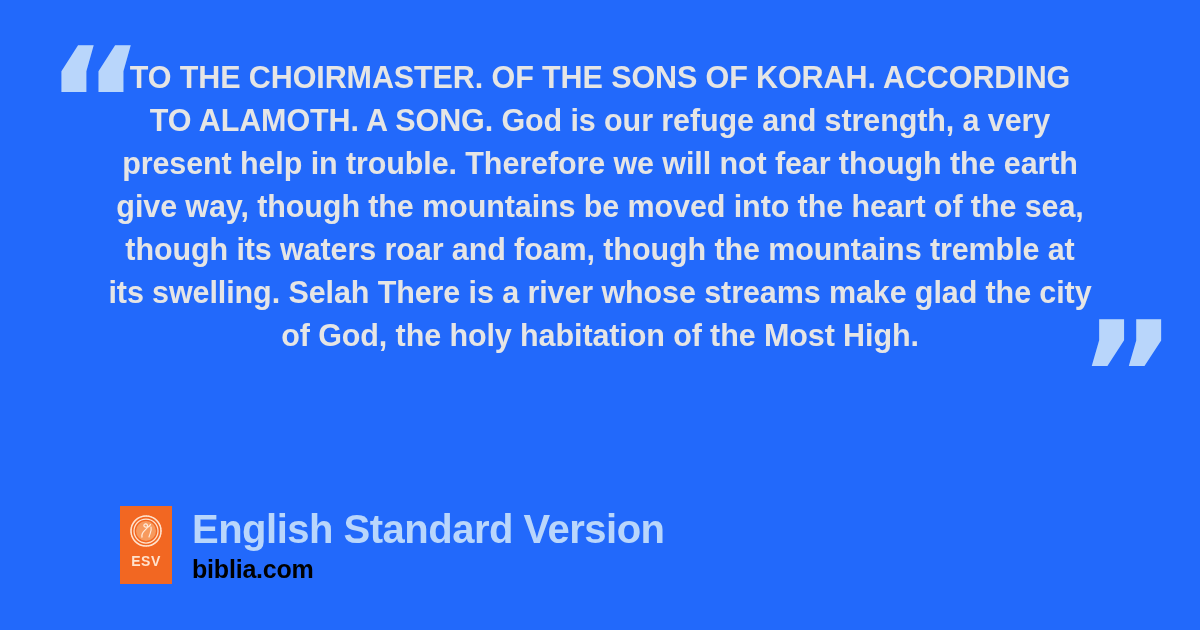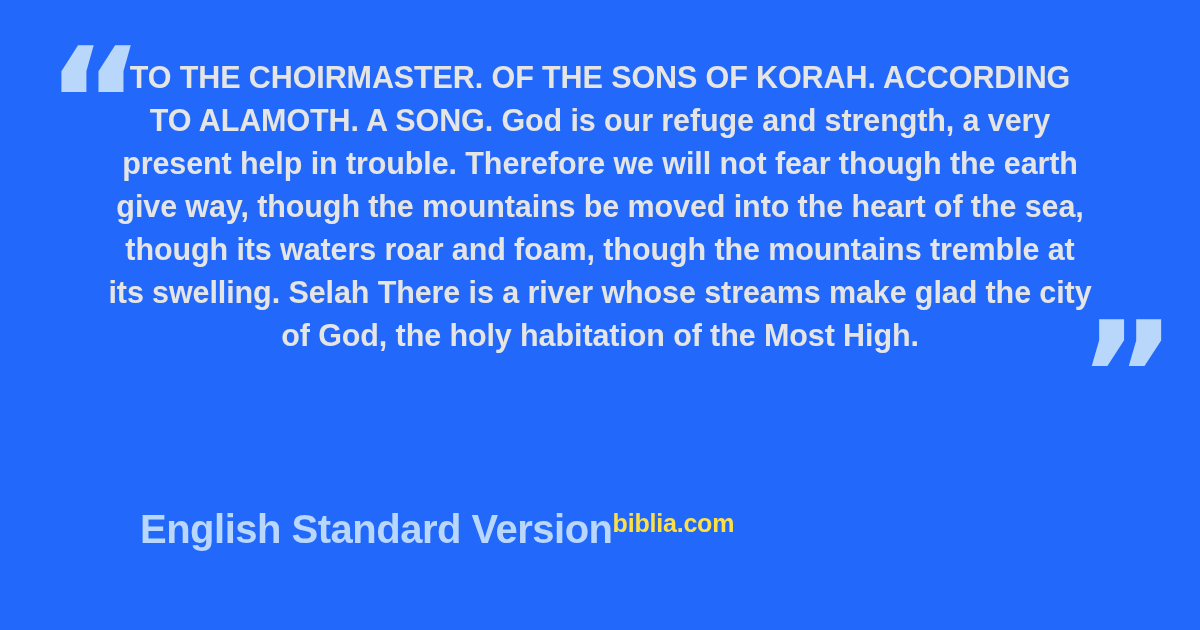--- a/index.html
+++ b/index.html
@@ -95,35 +95,35 @@
     color: #ffe2cd;
     font-family: "Liberation Sans", sans-serif;
     font-weight: 700;
     font-size: 14px;
     letter-spacing: 0.5px;
     line-height: 1;
   }
   #attribution-text {
     margin-left: 20px;
     display: flex;
-    flex-direction: row;
+    flex-direction: column;
     justify-content: flex-start;
   }
   #version-name {
     color: #b9d6fb;
     font-family: "Liberation Sans", sans-serif;
     font-weight: 700;
     font-size: 40px;
     line-height: 46px;
     letter-spacing: -0.5px;
     white-space: nowrap;
   }
   #site-url {
     margin-top: 2px;
-    color: #fde047;
+    color: #000000;
     font-family: "Liberation Sans", sans-serif;
     font-weight: 700;
     font-size: 25px;
     line-height: 30px;
     letter-spacing: -0.2px;
     white-space: nowrap;
   }
 </style>
 </head>
 <body>
@@ -133,20 +133,31 @@
   <span id="quote-open" class="quote-mark">“</span>
 
   <div id="verse-block">
     <p id="verse-text">TO THE CHOIRMASTER. OF THE SONS OF KORAH. ACCORDING TO ALAMOTH. A SONG. God is our refuge and strength, a very present help in trouble. Therefore we will not fear though the earth give way, though the mountains be moved into the heart of the sea, though its waters roar and foam, though the mountains tremble at its swelling. Selah There is a river whose streams make glad the city of God, the holy habitation of the Most High.</p>
   </div>
 
   <span id="quote-close" class="quote-mark">”</span>
 
   <div id="attribution">
 
+    <div id="logo-badge">
+      <svg id="logo-seal" viewBox="0 0 64 64">
+        <circle cx="32" cy="32" r="30" fill="none" stroke="#ffe2cd" stroke-width="3"></circle>
+        <circle cx="32" cy="32" r="30" fill="none" stroke="#ffe2cd" stroke-width="2" stroke-dasharray="2.5 2.5"></circle>
+        <circle cx="32" cy="32" r="24" fill="none" stroke="#ffe2cd" stroke-width="2.5"></circle>
+        <circle cx="32" cy="32" r="20" fill="#f79a5e"></circle>
+        <path d="M24 44 C22 34 30 32 34 26 C37 21 34 17 30 18 C27 19 27 23 30 24 C34 25 39 23 41 19" fill="none" stroke="#ffe9d8" stroke-width="2.6" stroke-linecap="round"></path>
+        <path d="M38 44 C40 36 44 32 42 24" fill="none" stroke="#ffe9d8" stroke-width="2.4" stroke-linecap="round"></path>
+      </svg>
+      <span id="logo-abbr">ESV</span>
+    </div>
 
     <div id="attribution-text">
       <span id="version-name">English Standard Version</span>
       <span id="site-url">biblia.com</span>
     </div>
 
   </div>
 
 </div>
 

